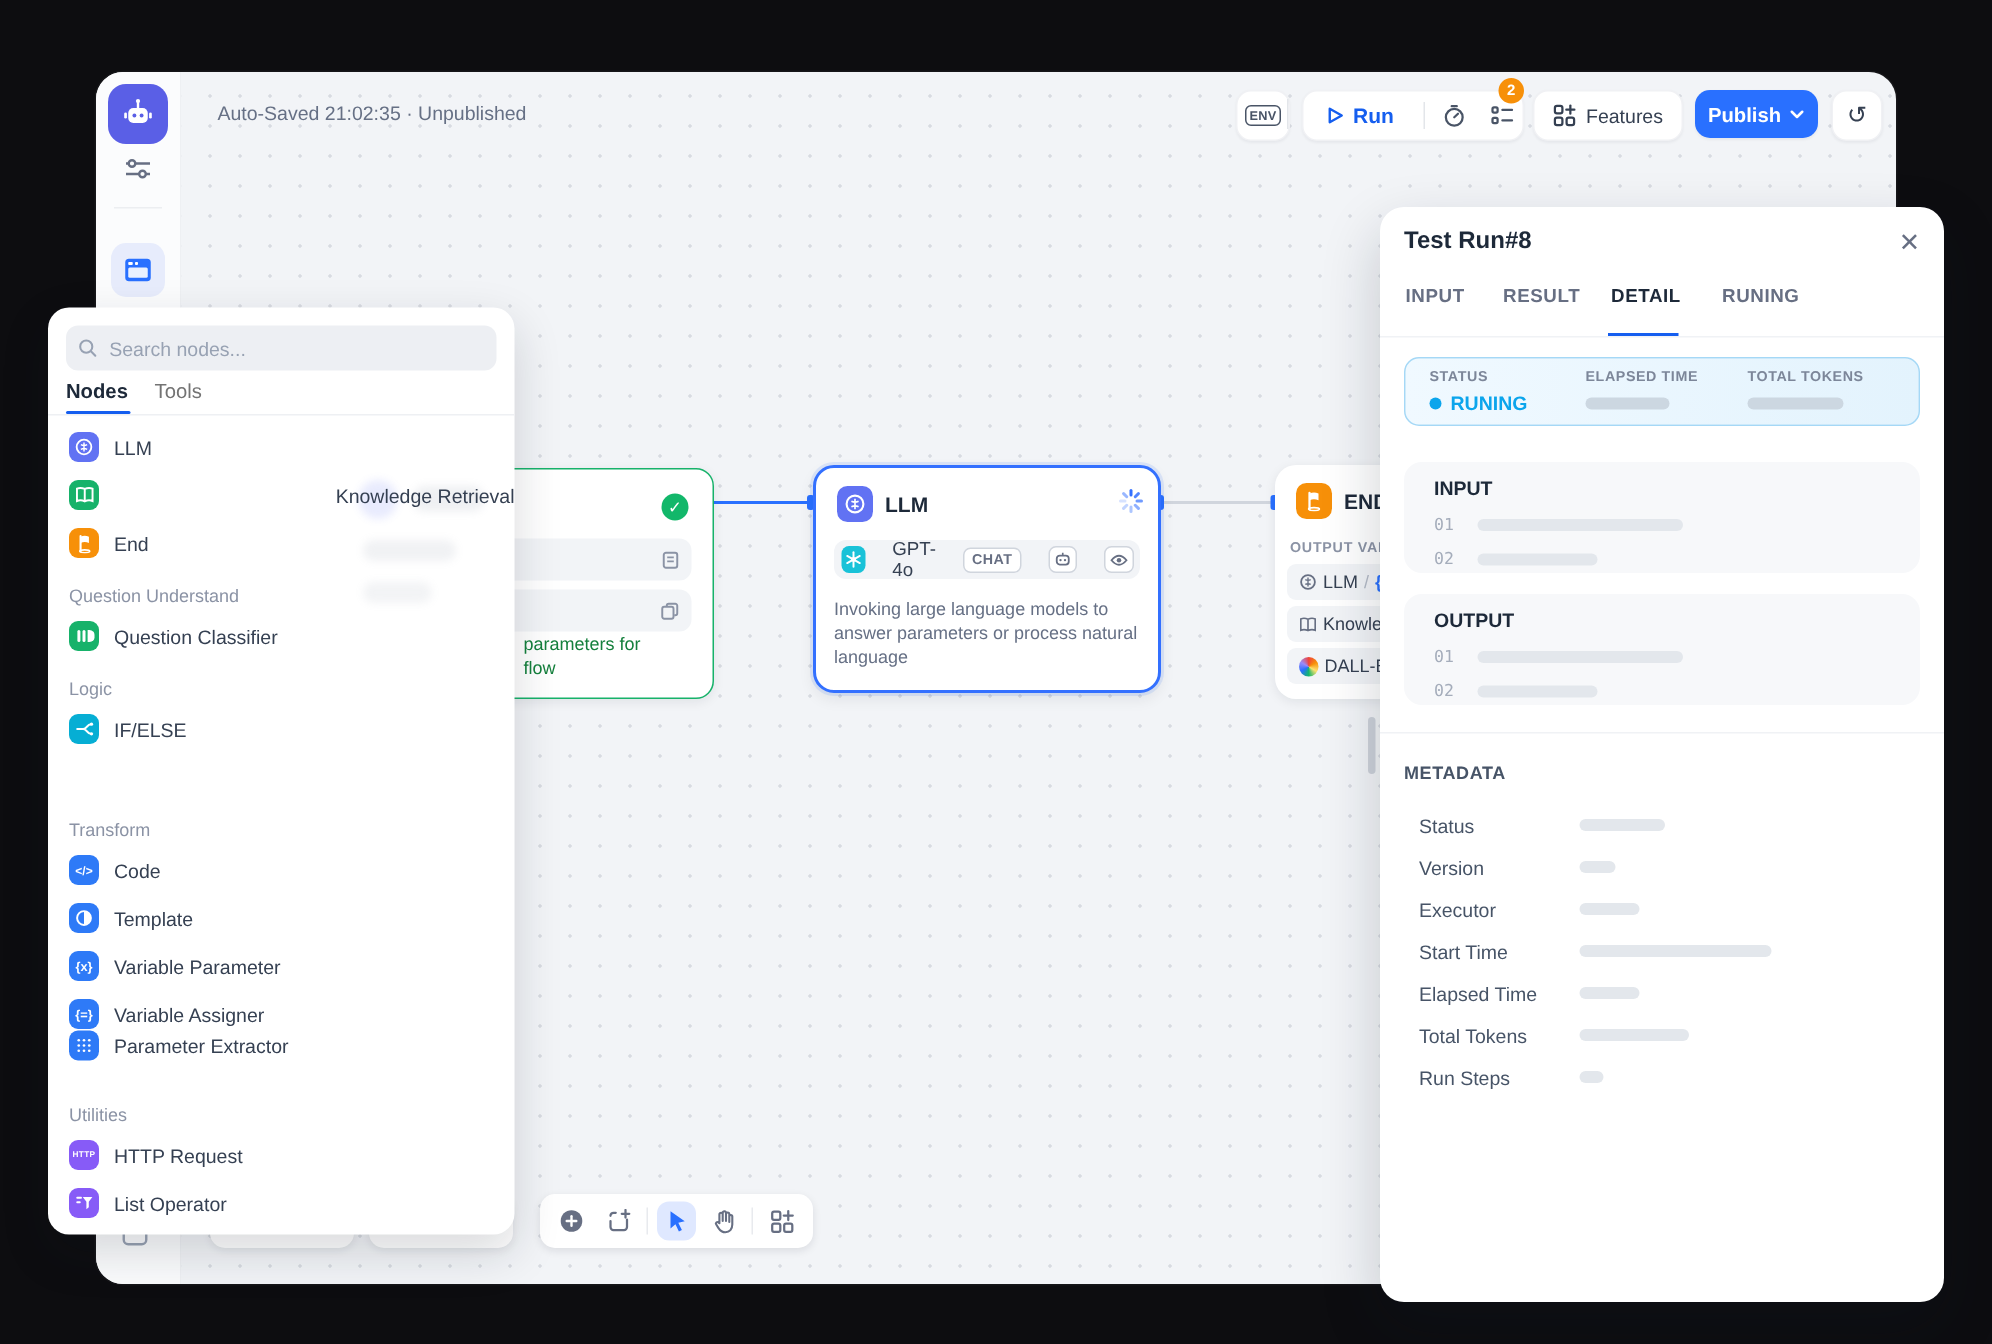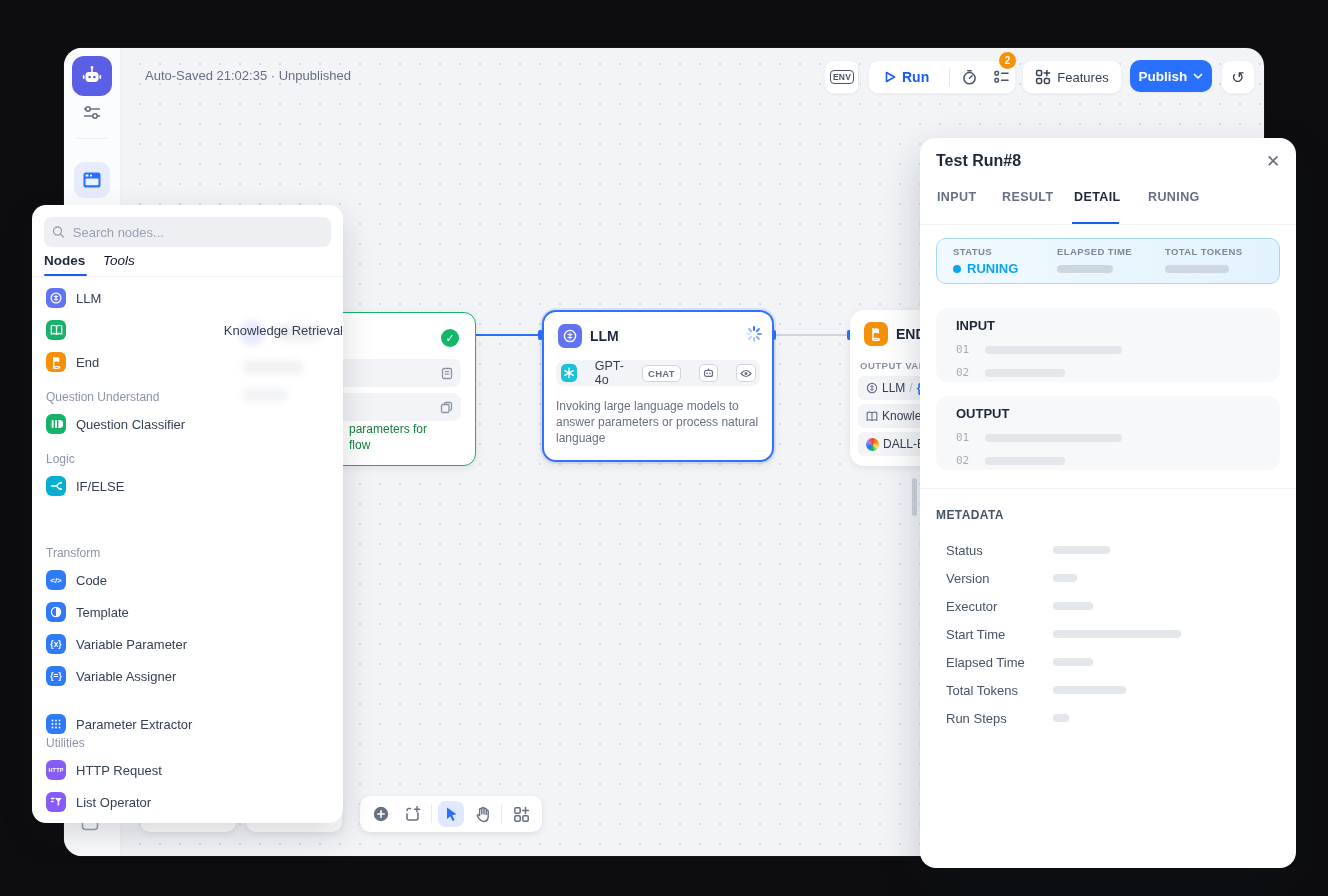--- a/index.html
+++ b/index.html
@@ -65,21 +65,21 @@
   .tool-sep{width:1px;height:18px;background:#e8eaee;}
   .hidden-pill{top:748px;height:36px;background:#fff;border-radius:10px;box-shadow:0 2px 6px rgba(16,24,40,.08);z-index:5;}
   
   .node-panel{left:32px;top:205px;width:311px;height:618px;background:#fff;border-radius:14px;z-index:40;
               box-shadow:0 12px 32px rgba(16,24,40,.16);overflow:hidden;}
   .search-box{left:12px;top:12px;width:287px;height:30px;background:#edeff3;border-radius:8px;display:flex;align-items:center;padding:0 8px;box-sizing:border-box;gap:6px;}
   .search-box input{border:none;outline:none;background:transparent;font-size:13px;color:#354052;width:100%;font-family:"Liberation Sans",sans-serif;}
   .search-box input::placeholder{color:#98a2b3;}
   .tab{font-size:13.5px;}
   .tab-active{font-weight:700;color:#1d2939;}
-  .tab-idle{color:#0f172a;font-style:italic;}
+  .tab-idle{color:#737373;}
   .tab-underline{left:12px;top:69px;width:43px;height:2px;background:#155eef;border-radius:1px;}
   .panel-divider{left:0;top:71px;width:311px;height:1px;background:#eef0f3;}
   .nitem{left:0;width:311px;height:32px;display:flex;align-items:center;gap:10px;padding-left:14px;box-sizing:border-box;}
   .nitem-label{font-size:13px;color:#354052;}
   .nheader{left:14px;font-size:12px;color:#8b93a5;}
   .nicon{width:20px;height:20px;border-radius:6px;display:flex;align-items:center;justify-content:center;color:#fff;font-size:11px;flex:0 0 auto;}
   .blob{filter:blur(3px);border-radius:10px;}
   
   .run-panel{left:920px;top:138px;width:376px;height:730px;background:#fff;border-radius:16px;z-index:50;
              box-shadow:0 16px 40px rgba(16,24,40,.2);}
@@ -444,21 +444,21 @@
     <span class="nitem-label">Template</span>
   </div>
   <div class="abs nitem" style="top:423px;">
     <span class="nicon" style="background:#2e7af7;font-size:8.5px;font-weight:700;">{x}</span>
     <span class="nitem-label">Variable Parameter</span>
   </div>
   <div class="abs nitem" style="top:455px;">
     <span class="nicon" style="background:#2e7af7;font-size:8.5px;font-weight:700;">{=}</span>
     <span class="nitem-label">Variable Assigner</span>
   </div>
-  <div class="abs nitem" style="top:503px;">
+  <div class="abs nitem" style="top:476px;">
     <span class="nicon" style="background:#2e7af7;">
       <svg width="12" height="12" viewBox="0 0 12 12">
         <g fill="#fff">
             <circle cx="2.5" cy="2.5" r="0.9"></circle>
             <circle cx="6" cy="2.5" r="0.9"></circle>
             <circle cx="9.5" cy="2.5" r="0.9"></circle>
         <circle cx="2.5" cy="6" r="0.9"></circle>
             <circle cx="6" cy="6" r="0.9"></circle>
             <circle cx="9.5" cy="6" r="0.9"></circle>
         <circle cx="2.5" cy="9.5" r="0.9"></circle>

